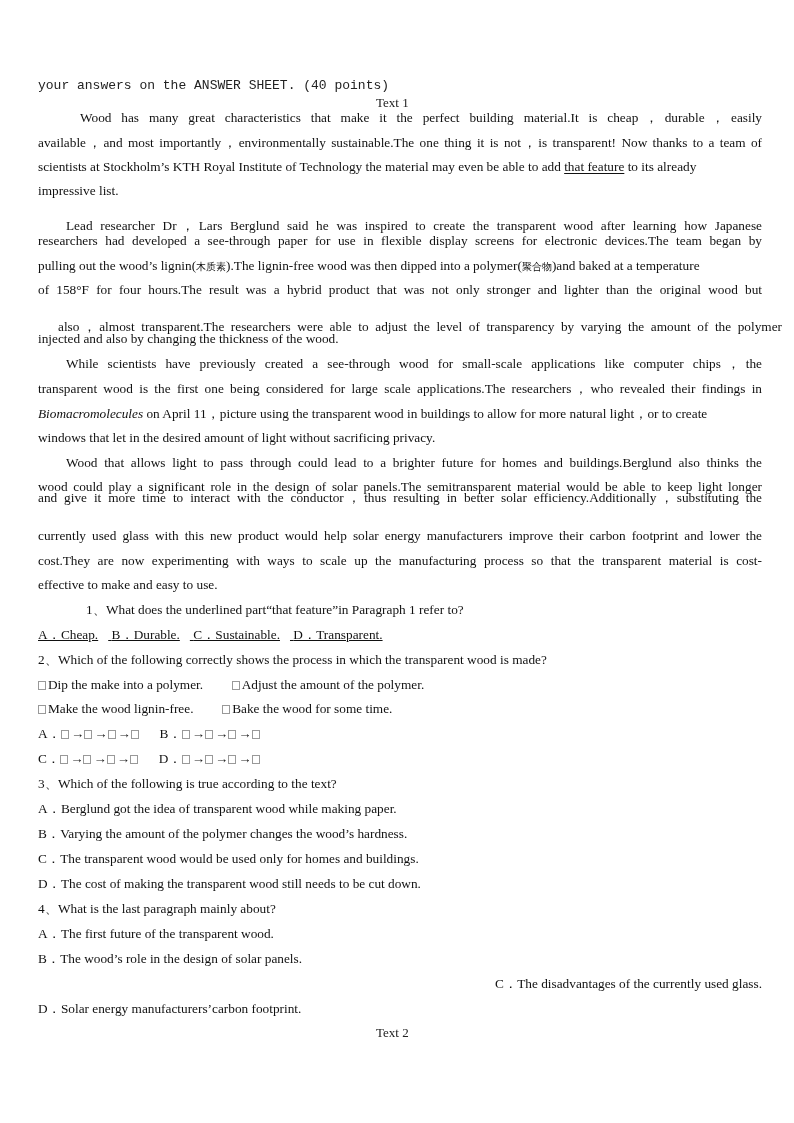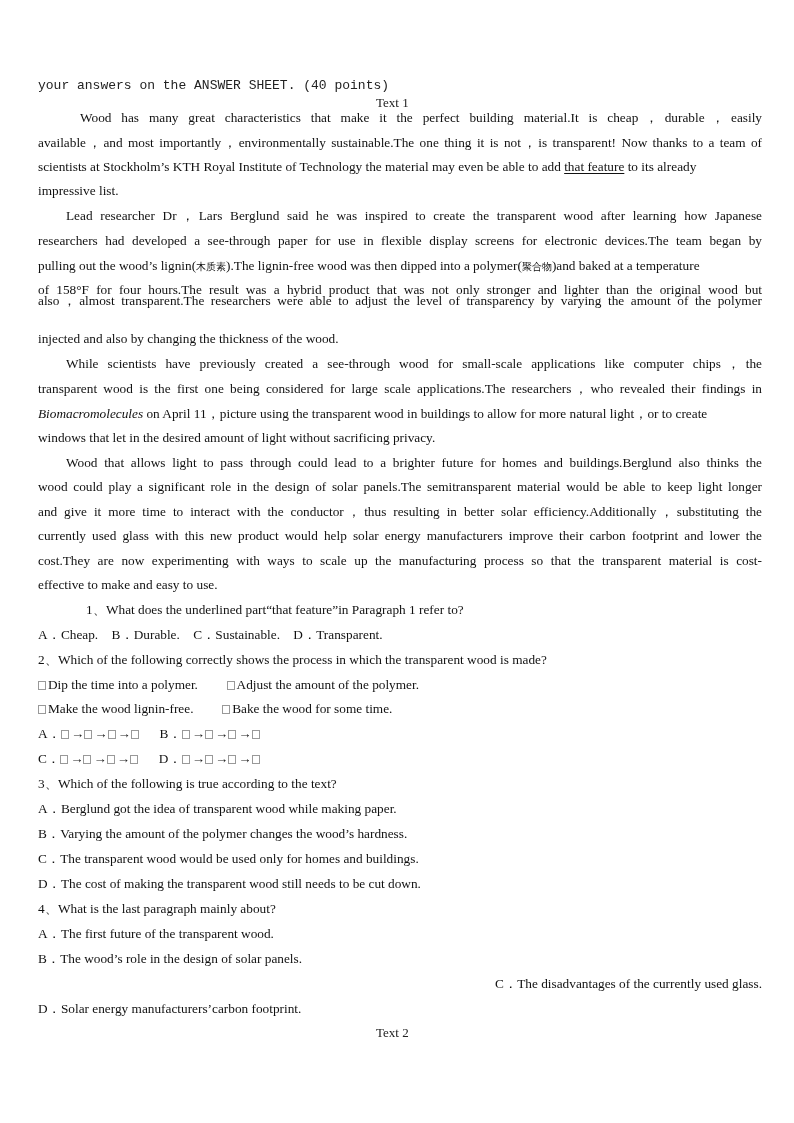--- a/index.html
+++ b/index.html
@@ -74,58 +74,58 @@
   <div class="mono section-title t1">Text 1</div>
 
   <div>
     <div class="line indent just" style="top:109px;">Wood has many great characteristics that make it the perfect building material.It is cheap，durable，easily</div>
     <div class="line just" style="top:134px;">available，and most importantly，environmentally sustainable.The one thing it is not，is transparent! Now thanks to a team of</div>
     <div class="line" style="top:158px;"><span>scientists at Stockholm’s KTH Royal Institute of Technology the material may even be able to add </span><span class="u">that feature</span><span> to its already</span></div>
     <div class="line" style="top:182px;">impressive list.</div>
   </div>
 
   <div>
-    <div class="line indent-sm just" style="top:207px;font-family:Liberation Serif, serif;">Lead researcher Dr，Lars Berglund said he was inspired to create the transparent wood after learning how Japanese</div>
+    <div class="line indent-sm just" style="top:217px;font-family:Liberation Serif, serif;">Lead researcher Dr，Lars Berglund said he was inspired to create the transparent wood after learning how Japanese</div>
     <div class="line just" style="top:232px;">researchers had developed  a  see-through paper for use in flexible display screens for electronic devices.The team began by</div>
     <div class="line" style="top:257px;"><span>pulling out the wood’s lignin(</span><span class="cjk">木质素</span><span>).The lignin-free wood was then dipped into a polymer(</span><span class="cjk">聚合物</span><span>)and baked at a temperature</span></div>
     <div class="line just" style="top:281px;">of 158°F for four hours.The result was a hybrid product that was not only stronger and lighter than the original wood but</div>
-    <div class="line just" style="top:292px;">also，almost transparent.The researchers were able to adjust the level of transparency by varying the amount of the polymer</div>
+    <div class="line just" style="top:318px;margin-left:20px;">also，almost transparent.The researchers were able to adjust the level of transparency by varying the amount of the polymer</div>
     <div class="line" style="top:330px;">injected and also by changing the thickness of the wood.</div>
   </div>
 
   <div>
     <div class="line indent-sm just" style="top:355px;">While scientists have previously created a see-through wood for small-scale applications like computer chips，the</div>
     <div class="line just" style="top:380px;">transparent wood is the first one being considered for large scale applications.The researchers，who revealed their findings in</div>
     <div class="line" style="top:405px;"><span class="i">Biomacromolecules</span><span> on April 11，picture using the transparent wood in buildings to allow for more natural light，or to create</span></div>
     <div class="line" style="top:429px;">windows that let in the desired amount of light without sacrificing privacy.</div>
   </div>
 
   <div>
     <div class="line indent-sm just" style="top:454px;">Wood that allows light to pass through could lead to a brighter future for homes and buildings.Berglund also thinks the</div>
     <div class="line just" style="top:478px;">wood could play a significant role in the design of solar panels.The semitransparent material would be able to keep light longer</div>
-    <div class="line just" style="top:503px;">and give it more time to interact with the conductor，thus resulting in better solar efficiency.Additionally，substituting the</div>
+    <div class="line just" style="top:489px;">and give it more time to interact with the conductor，thus resulting in better solar efficiency.Additionally，substituting the</div>
     <div class="line just" style="top:527px;">currently used glass with this new product would help solar energy manufacturers improve their carbon footprint and lower the</div>
     <div class="line just" style="top:552px;">cost.They are now experimenting with ways to scale up the manufacturing process so that the transparent material is cost-</div>
     <div class="line" style="top:576px;">effective to make and easy to use.</div>
   </div>
 
   <div>
     <div class="line q" style="top:601px;margin-left:48px;">1、What does the underlined part“that feature”in Paragraph 1 refer to?</div>
-    <div class="line q" style="top:626px;">
+    <div class="line q" style="top:626px;text-decoration:underline;">
       <span>A．Cheap.</span><span class="opt-gap"></span>
       <span>B．Durable.</span><span class="opt-gap"></span>
       <span>C．Sustainable.</span><span class="opt-gap"></span>
       <span>D．Transparent.</span>
     </div>
   </div>
 
   <div>
     <div class="line q" style="top:651px;">2、Which of the following correctly shows the process in which the transparent wood is made?</div>
     <div class="line q" style="top:676px;">
-      <span class="box"></span><span>Dip the time into a polymer.</span>
+      <span class="box"></span><span>Dip the make into a polymer.</span>
       <span style="display:inline-block;width:22px;"></span>
       <span class="box"></span><span>Adjust the amount of the polymer.</span>
     </div>
     <div class="line q" style="top:700px;">
       <span class="box"></span><span>Make the wood lignin-free.</span>
       <span style="display:inline-block;width:22px;"></span>
       <span class="box"></span><span>Bake the wood for some time.</span>
     </div>
     <div class="line q" style="top:725px;">
       <span><span>A．</span><span class="box"></span><span class="arrow">→</span><span class="box"></span><span class="arrow">→</span><span class="box"></span><span class="arrow">→</span><span class="box"></span></span>

